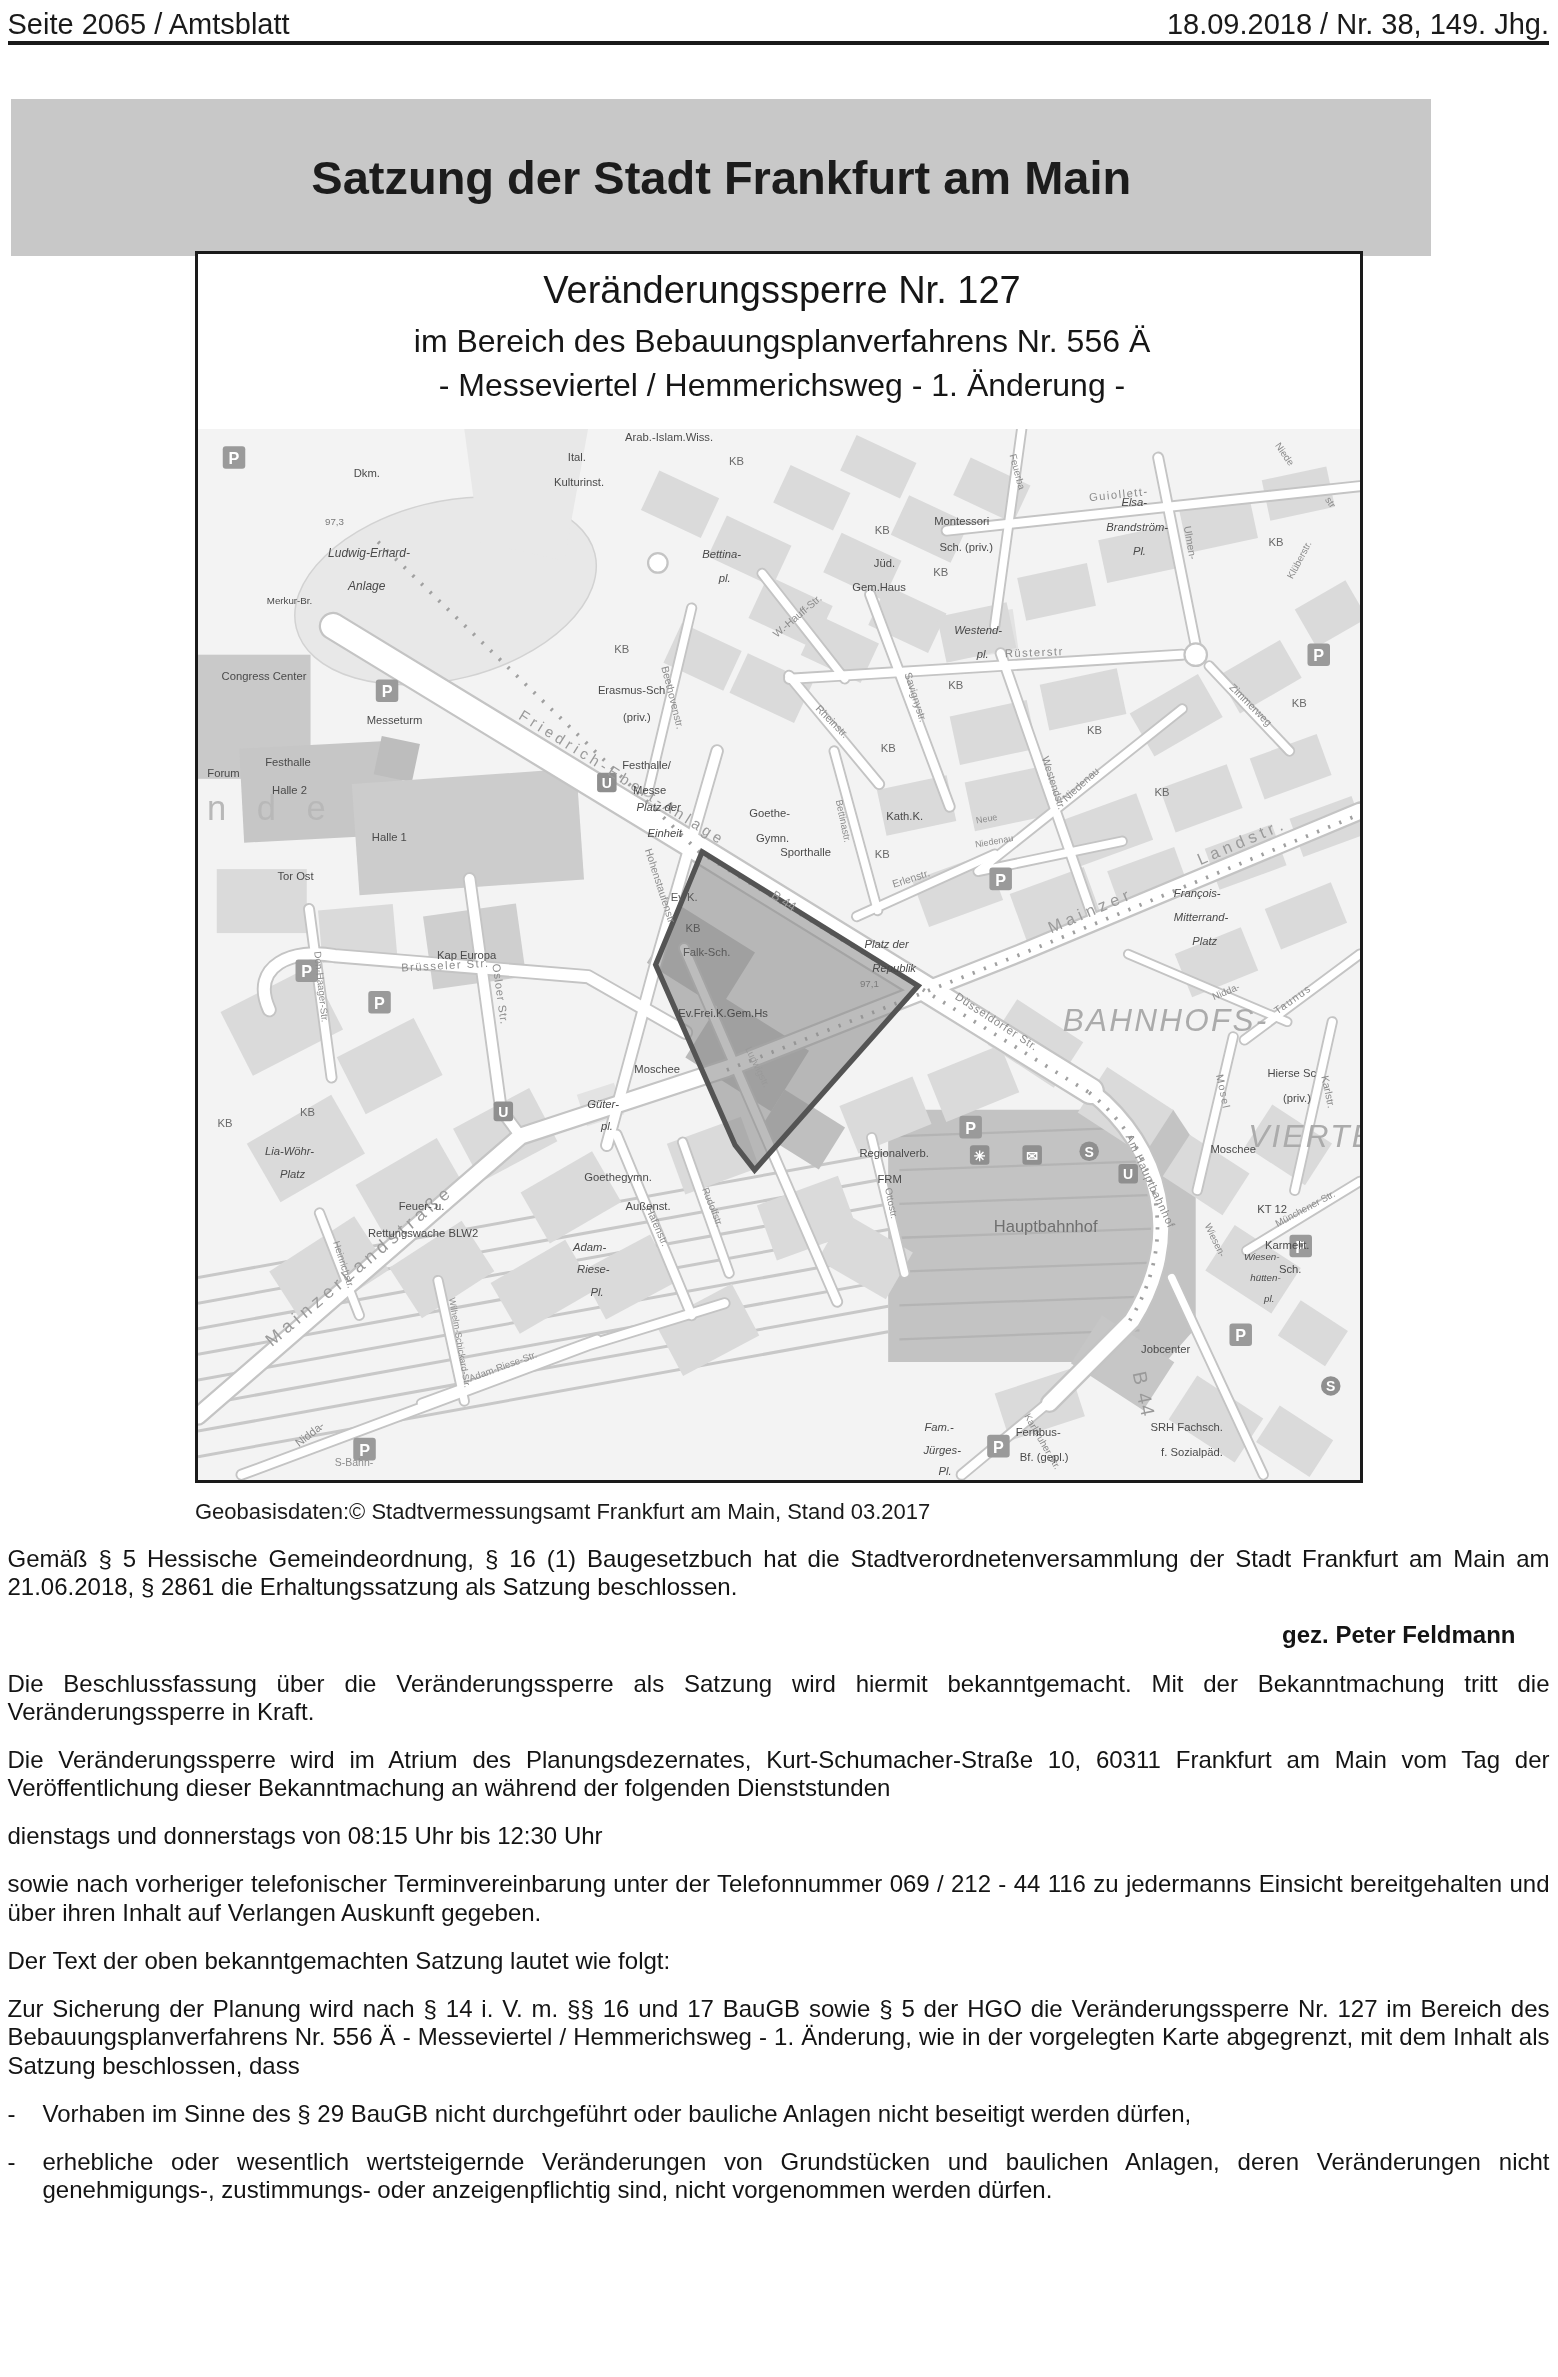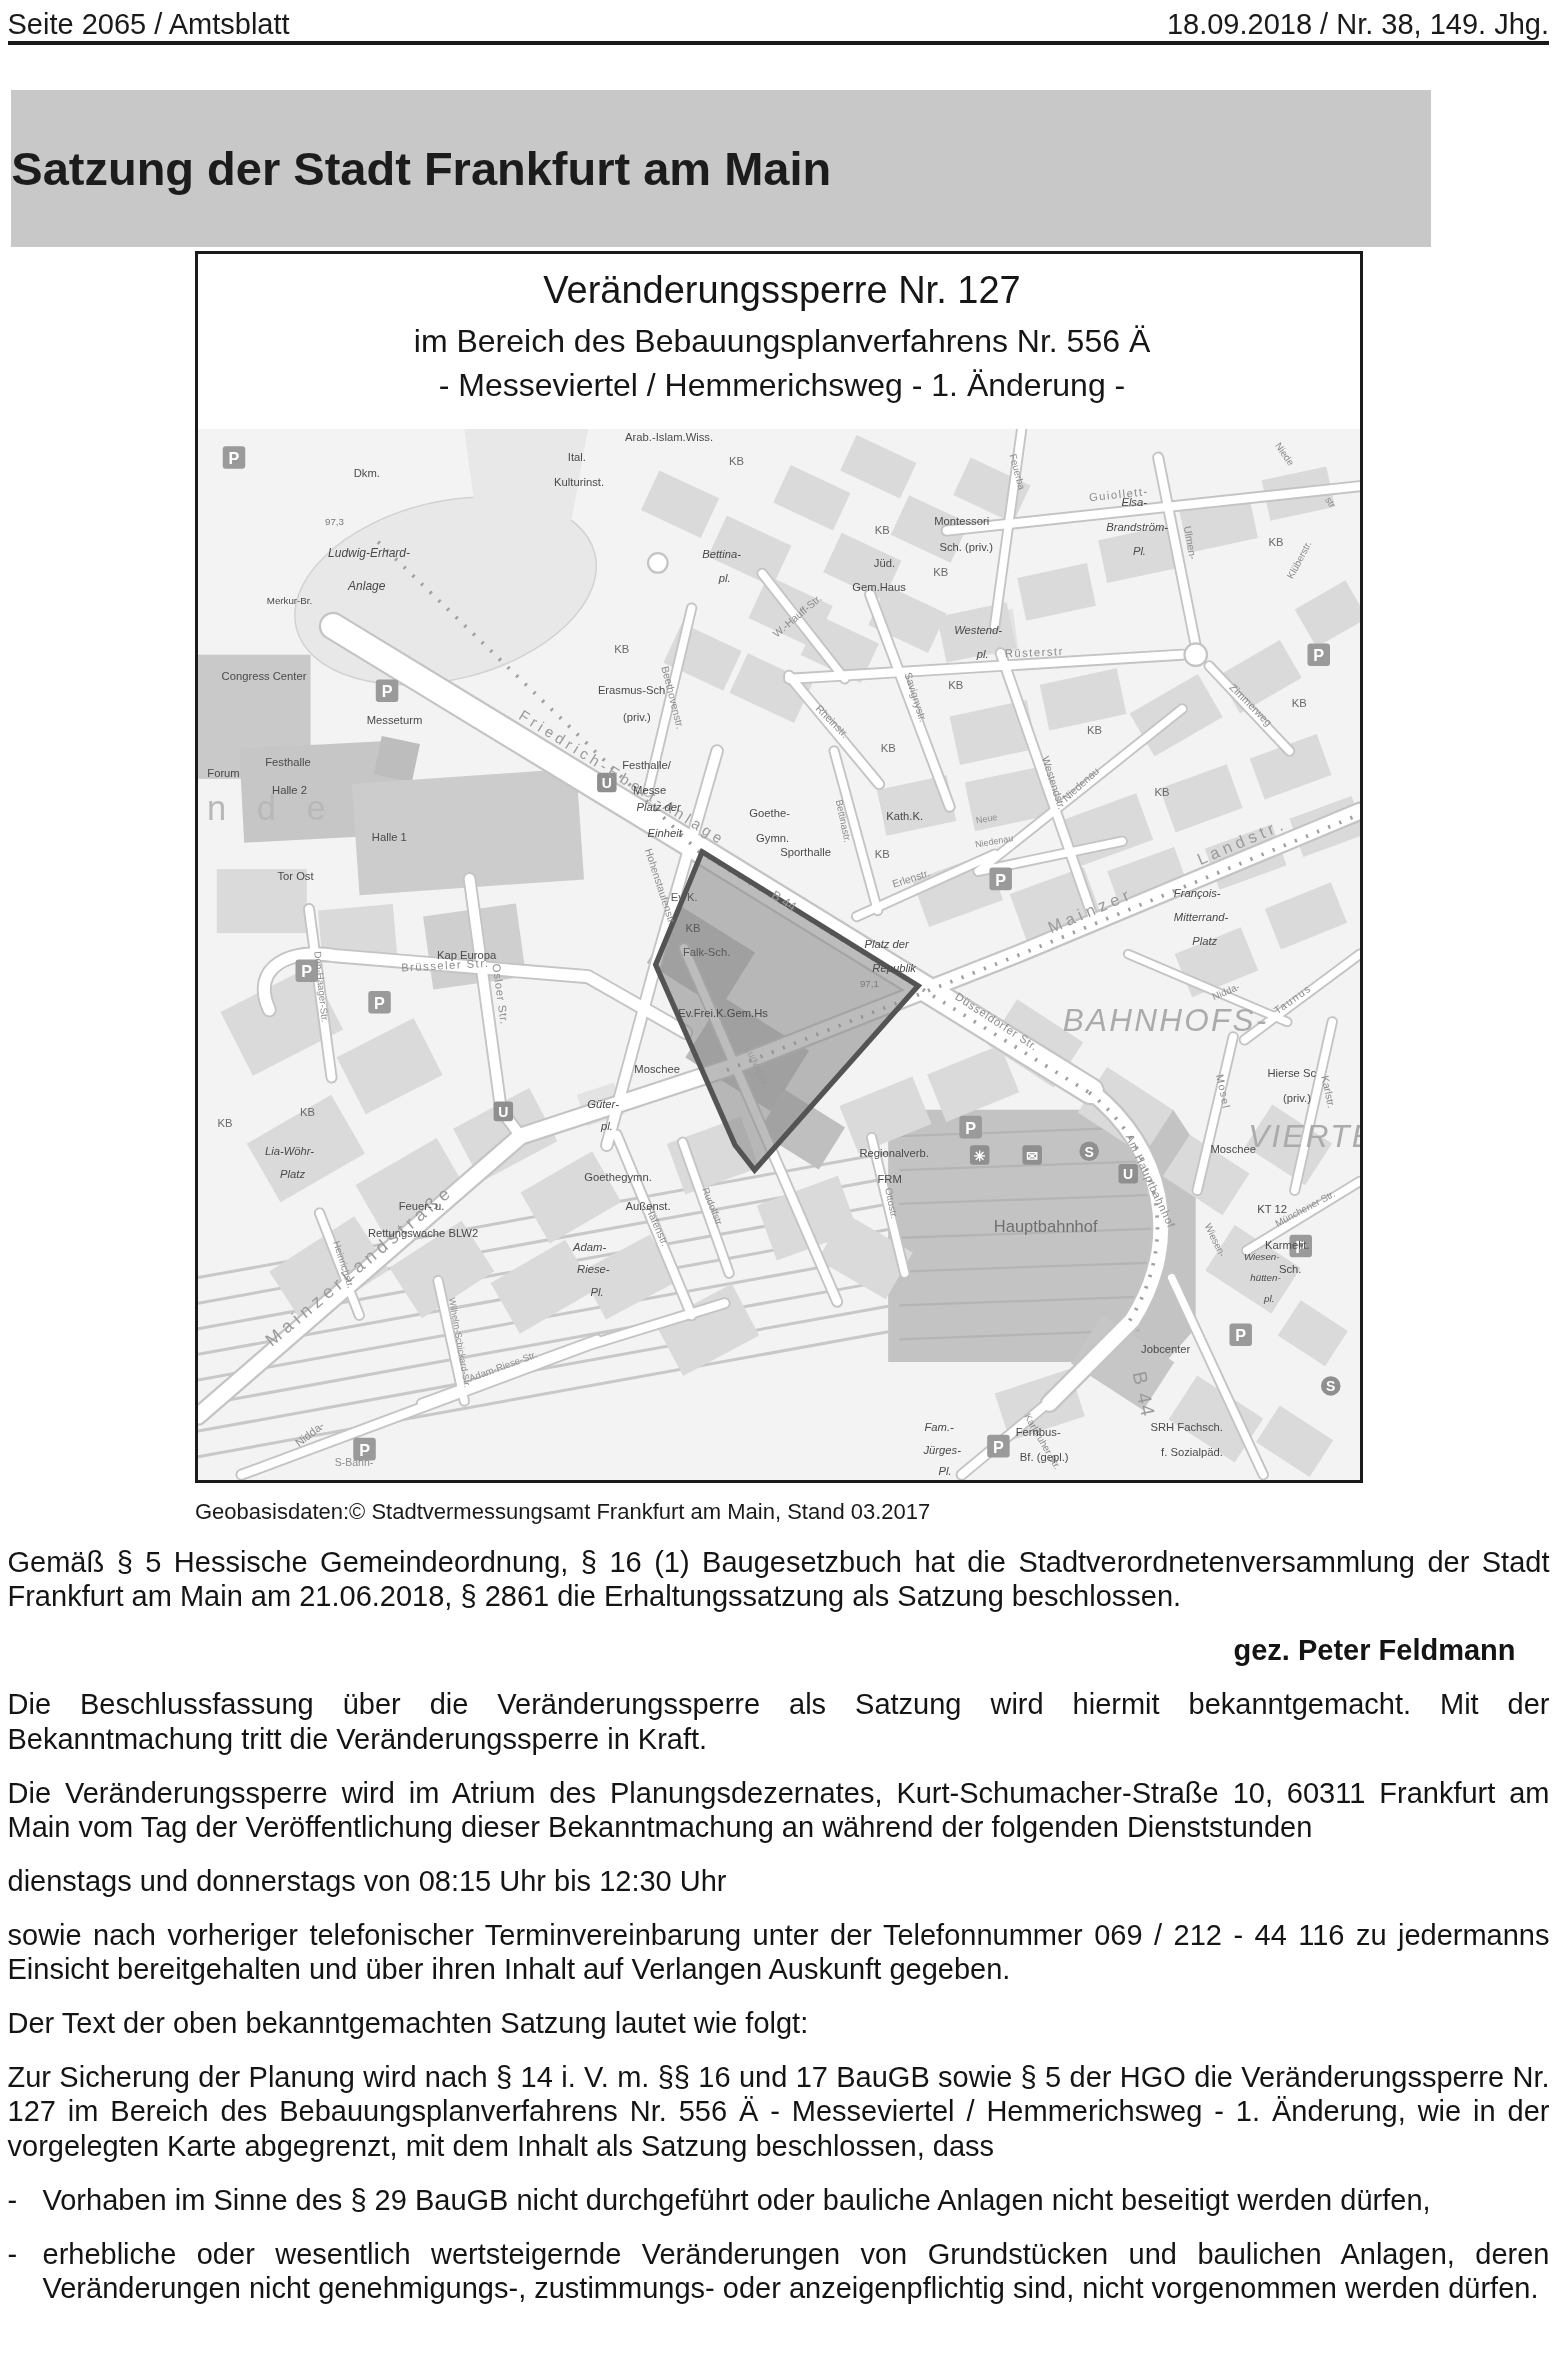--- a/index.html
+++ b/index.html
@@ -3,36 +3,36 @@
 <meta charset="utf-8">
 <style>
   html,body{margin:0;padding:0;background:#ffffff;}
   .page{position:relative;width:1558px;height:2377px;background:#fff;
         font-family:"Liberation Sans",sans-serif;color:#111;overflow:hidden;}
   
   .hdr{position:absolute;top:7.5px;left:7.5px;right:9px;display:flex;
        justify-content:space-between;font-size:29px;color:#1a1a1a;}
   .hdr-rule{position:absolute;top:41px;left:7.5px;right:9px;height:3.8px;background:#1a1a1a;}
   
-  .banner{position:absolute;top:90px;left:11.3px;width:1420px;height:157px;
-          display:flex;align-items:center;}
+  .banner{position:absolute;top:99px;left:11.3px;width:1420px;height:157px;
+          display:flex;align-items:center;justify-content:center;}
   .banner span{font-size:47px;font-weight:bold;color:#1c1c1c;}
   
   .mapbox{position:absolute;top:251px;left:195px;width:1168px;height:1232px;
           border:3.8px solid #1a1a1a;box-sizing:border-box;background:#fff;}
   .mb-titles{position:absolute;top:0;left:6px;right:0;height:175px;text-align:center;}
   .mb-t1{margin-top:15px;font-size:38px;color:#161616;}
   .mb-t2{margin-top:10.5px;font-size:32px;color:#161616;}
   .mb-t3{margin-top:7.5px;font-size:32px;color:#161616;}
   .map{position:absolute;top:175px;left:0;right:0;bottom:0;overflow:hidden;}
   .map svg{display:block;width:100%;height:100%;}
   
   .caption{position:absolute;top:1499px;left:195px;font-size:22px;color:#1a1a1a;}
   
-  .body{position:absolute;top:1545px;left:7.5px;width:1542px;font-size:29px;
+  .body{position:absolute;top:1545px;left:7.5px;width:1542px;font-size:24px;
         line-height:1.185;color:#141414;}
   .body p{margin:0 0 19.6px 0;text-align:justify;}
   .body p.nojust{text-align:left;}
   .sig{text-align:right;font-weight:bold;padding-right:34px;margin:0 0 19.6px 0;}
   .bullet{display:flex;margin:0 0 19.6px 0;}
   .bullet .dash{width:35px;flex:none;}
   .bullet .btx{flex:1;text-align:justify;}
 </style>
 </head>
 <body>

